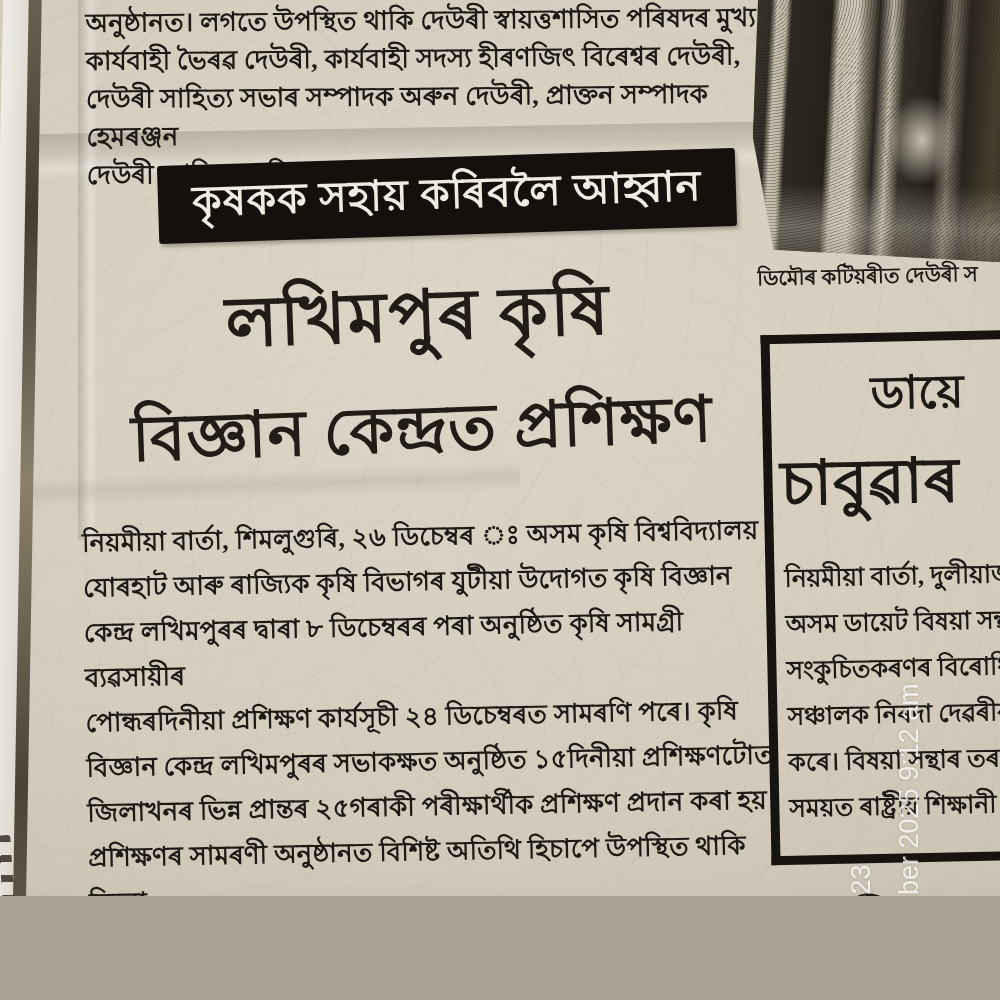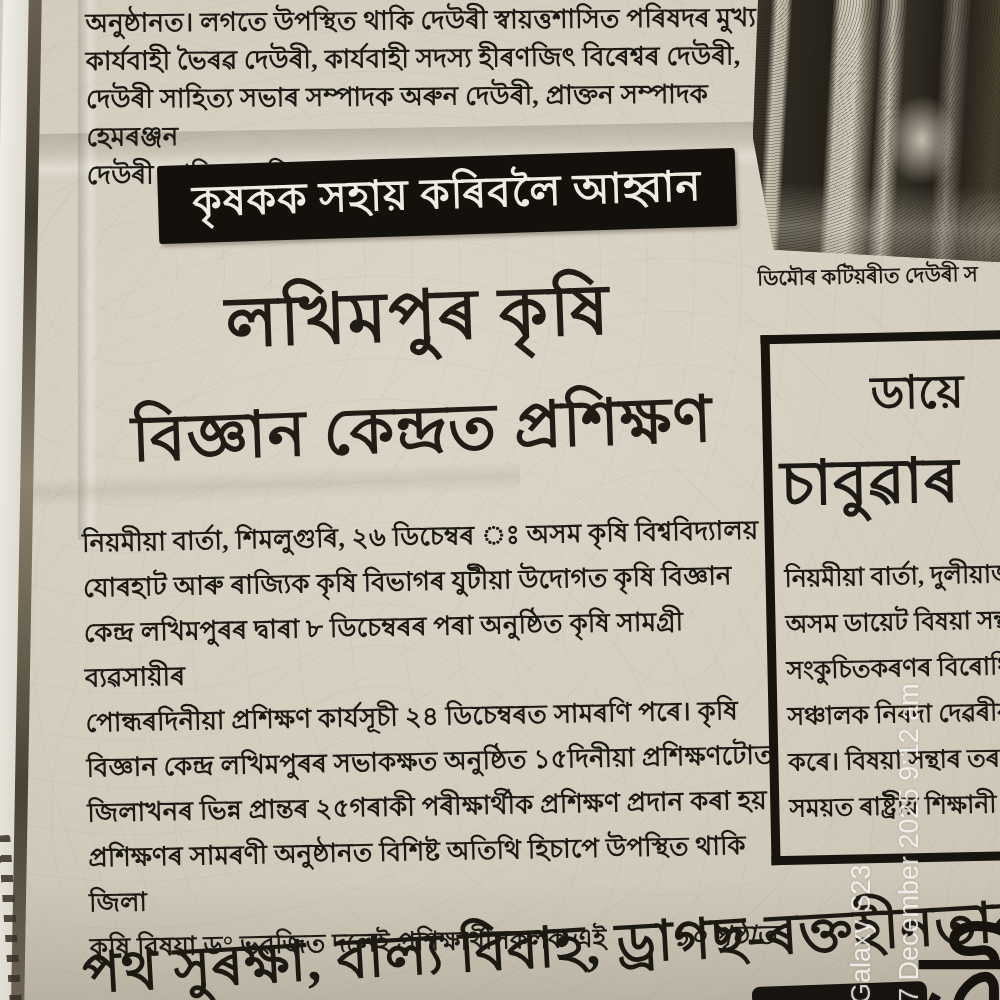--- a/index.html
+++ b/index.html
@@ -2,21 +2,21 @@
 <html><head>
 <meta charset="utf-8">
 <style>
   html,body{margin:0;padding:0;}
   body{
     width:1000px;height:1000px;overflow:hidden;
     background:#a9a295;
     font-family:"Liberation Serif", serif;
   }
   .photo-frame{
-    position:relative;width:1000px;height:1000px;overflow:hidden;
+    position:relative;width:1000px;height:896px;overflow:hidden;
     background:
       radial-gradient(1300px 900px at 44% 38%, #dcd6c8 0%, #d4cdbe 50%, #c7c0af 85%, #bbb4a3 100%);
   }
   
   .speckle{
     position:absolute;inset:0;pointer-events:none;opacity:.5;
     background:
       repeating-radial-gradient(circle at 13% 27%, rgba(70,60,45,.08) 0 1px, transparent 1px 47px),
       repeating-radial-gradient(circle at 67% 63%, rgba(70,60,45,.07) 0 1px, transparent 1px 53px),
       repeating-radial-gradient(circle at 38% 81%, rgba(70,60,45,.07) 0 1px, transparent 1px 41px);

